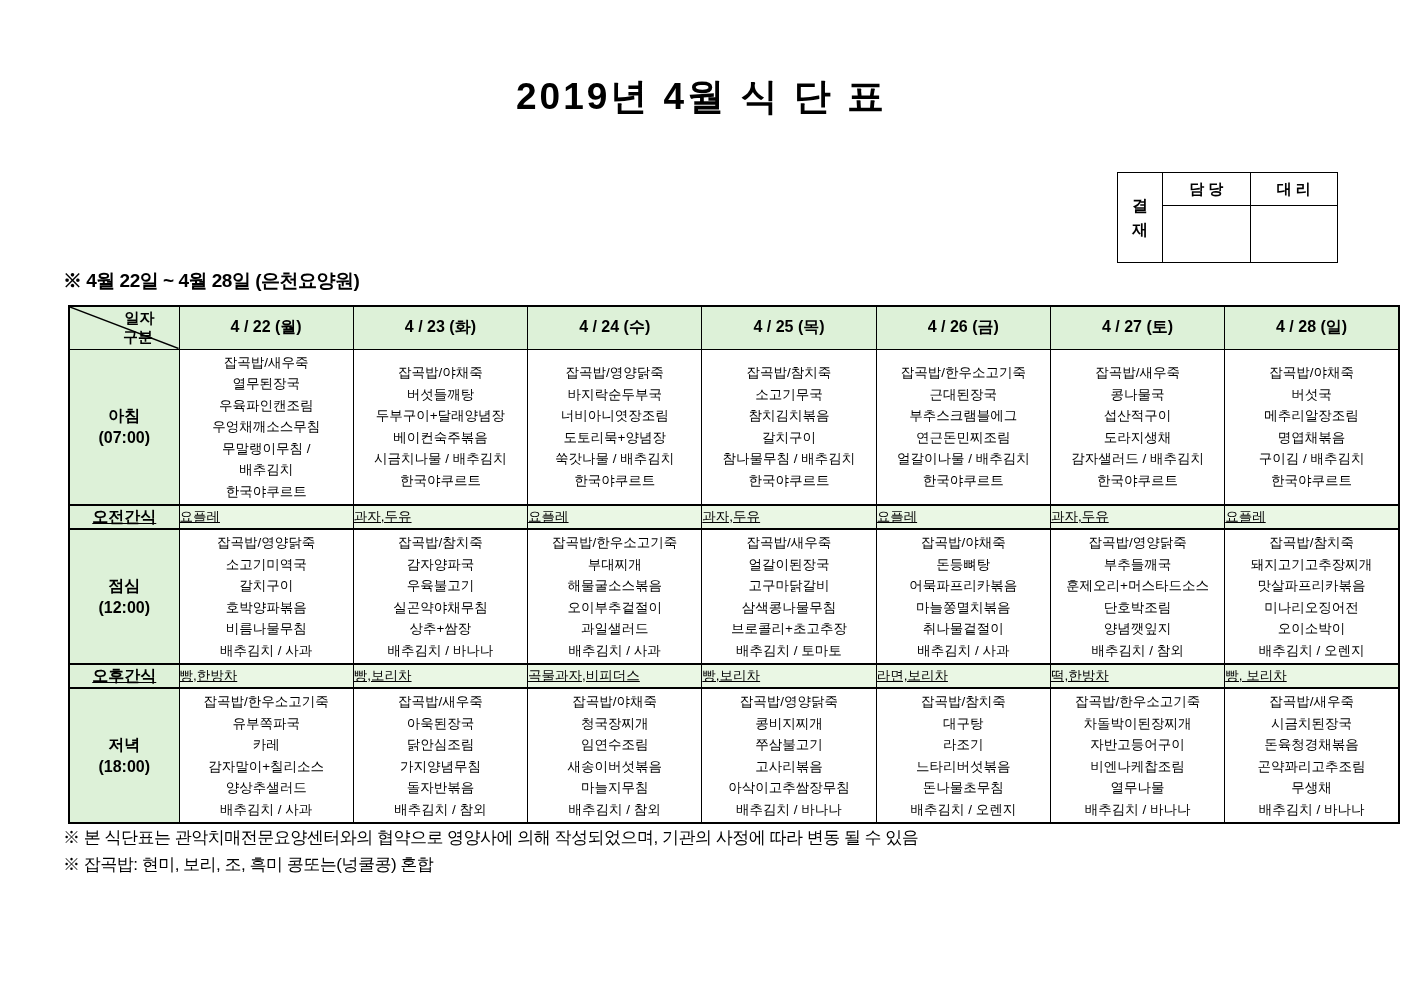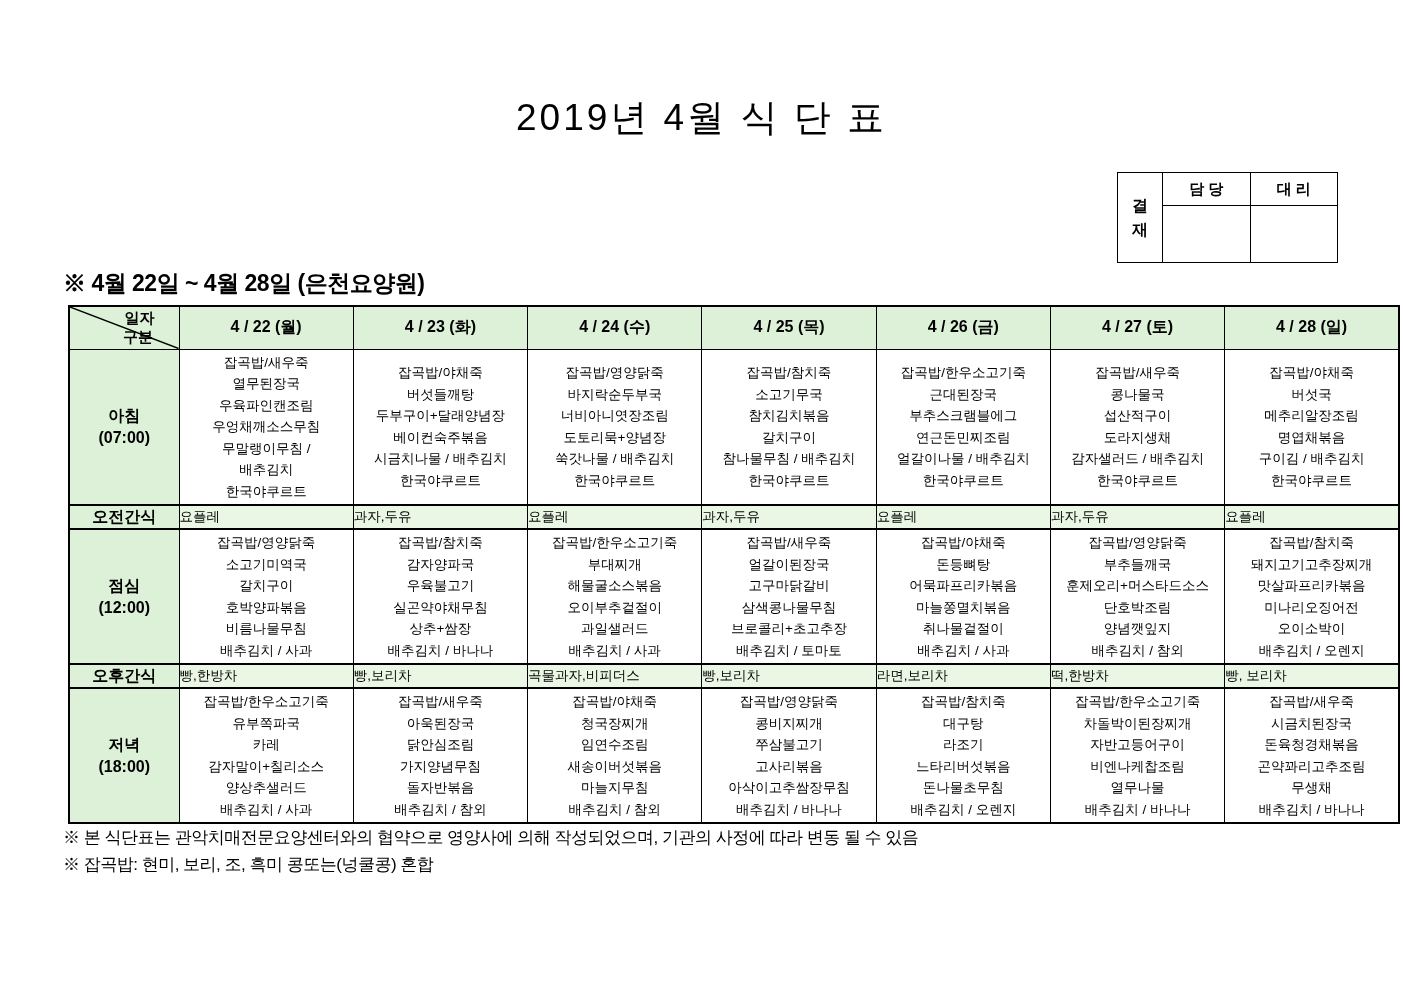--- a/index.html
+++ b/index.html
@@ -8,22 +8,22 @@
     --border:#000000;
   }
   *{box-sizing:border-box;}
   html,body{margin:0;padding:0;}
   body{
     width:1403px;height:992px;position:relative;background:#ffffff;
     font-family:"Liberation Sans", sans-serif;color:#000;
     overflow:hidden;
   }
   .title{
-    position:absolute;top:93px;left:0;width:100%;
-    text-align:center;font-size:37px;font-weight:normal;letter-spacing:3px;
+    position:absolute;top:72px;left:0;width:100%;
+    text-align:center;font-size:37px;font-weight:bold;letter-spacing:3px;
   }
   
   .approval{
     position:absolute;top:172px;left:1117px;width:221px;height:91px;
     border:1px solid var(--border);display:flex;background:#fff;
   }
   .approval .stamp{
     width:45px;border-right:1px solid var(--border);
     display:flex;flex-direction:column;justify-content:center;align-items:center;
     font-weight:bold;font-size:16px;line-height:24px;
@@ -32,21 +32,21 @@
   .approval .col-heads{display:flex;height:33px;border-bottom:1px solid var(--border);}
   .approval .col-heads .col-head{
     flex:1;display:flex;align-items:center;justify-content:center;
     font-weight:bold;font-size:15px;
   }
   .approval .col-heads .col-head:first-child{border-right:1px solid var(--border);}
   .approval .col-bodies{flex:1;display:flex;}
   .approval .col-bodies .col-body{flex:1;}
   .approval .col-bodies .col-body:first-child{border-right:1px solid var(--border);}
 
-  .subtitle{position:absolute;top:268px;left:63px;font-size:23px;font-weight:bold;letter-spacing:-0.5px;}
+  .subtitle{position:absolute;top:268px;left:63px;font-size:19px;font-weight:bold;letter-spacing:-0.5px;}
 
   
   .menu-table{
     position:absolute;top:305px;left:68px;width:1332px;
     border-collapse:collapse;table-layout:fixed;border:2px solid var(--border);
   }
   .menu-table th,.menu-table td{border:1px solid var(--border);padding:0;}
   .menu-table col.c-label{width:110px;}
   .head-row th{height:43px;background:var(--green);font-size:16px;font-weight:bold;text-align:center;}
   .corner{position:relative;background:var(--green);}
@@ -56,21 +56,21 @@
 
   .row-label{
     background:var(--green);font-weight:bold;font-size:16px;
     text-align:center;vertical-align:middle;line-height:22px;
   }
   .row-meal td{
     font-size:13.5px;text-align:center;vertical-align:middle;padding:2px 1px;
   }
   .menu-line{line-height:21.5px;white-space:nowrap;}
   .row-snack th,.row-snack td{
-    height:23px;border-top:2px solid var(--border);border-bottom:2px solid var(--border);
+    height:23px;border-top:2px solid var(--border);border-bottom:2px solid var(--border);text-decoration:underline;
   }
   .row-snack td{background:var(--snackgreen);font-size:13.5px;text-align:left;vertical-align:middle;}
   .row-snack th{font-size:16px;}
 
   .notes{position:absolute;top:824px;left:63px;font-size:17px;font-weight:normal;line-height:27px;letter-spacing:-0.5px;}
   .notes .note-line{white-space:nowrap;}
 </style>
 </head>
 <body>
 

